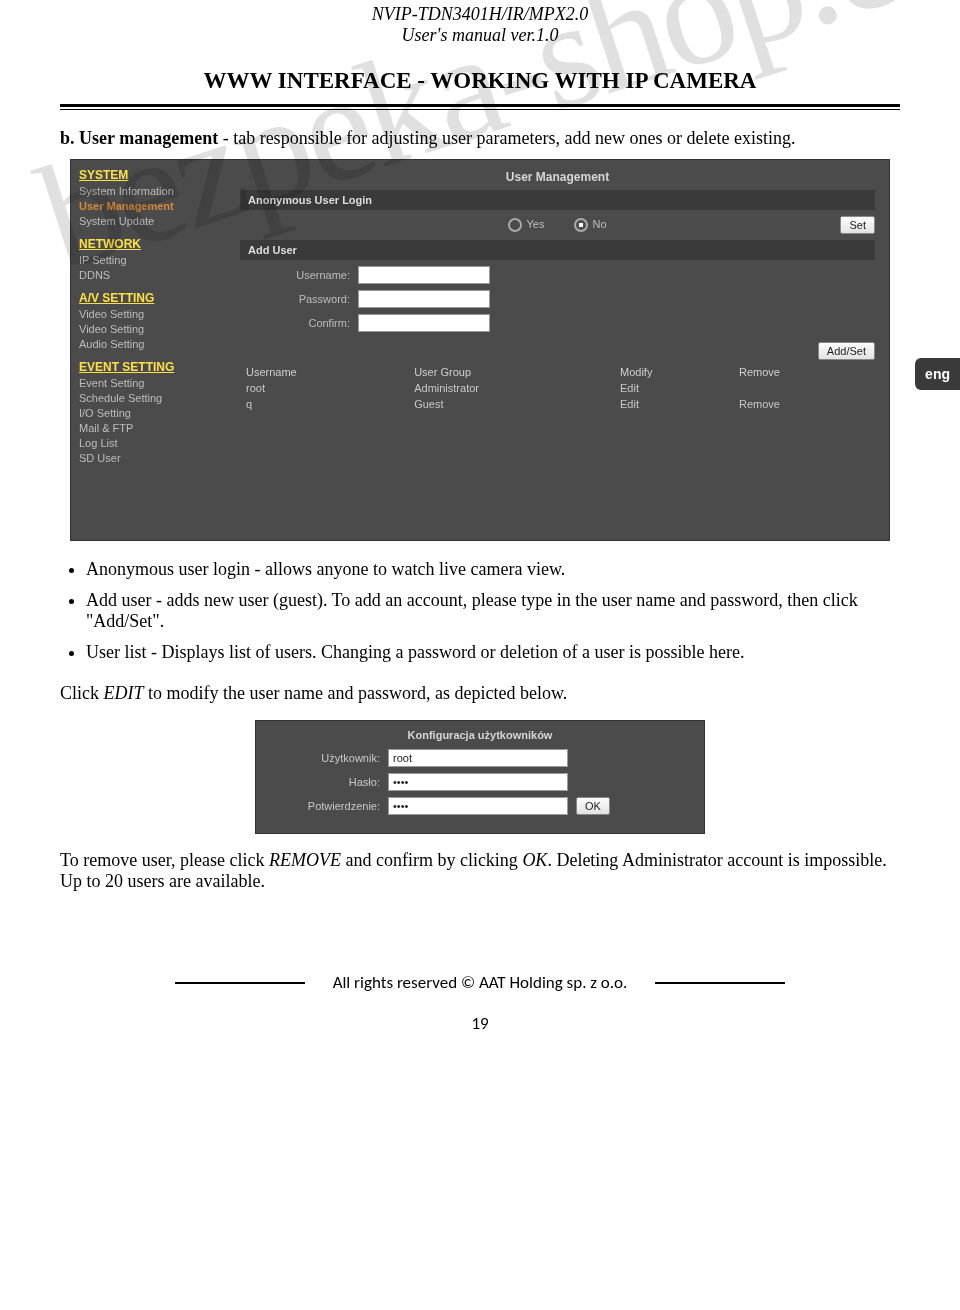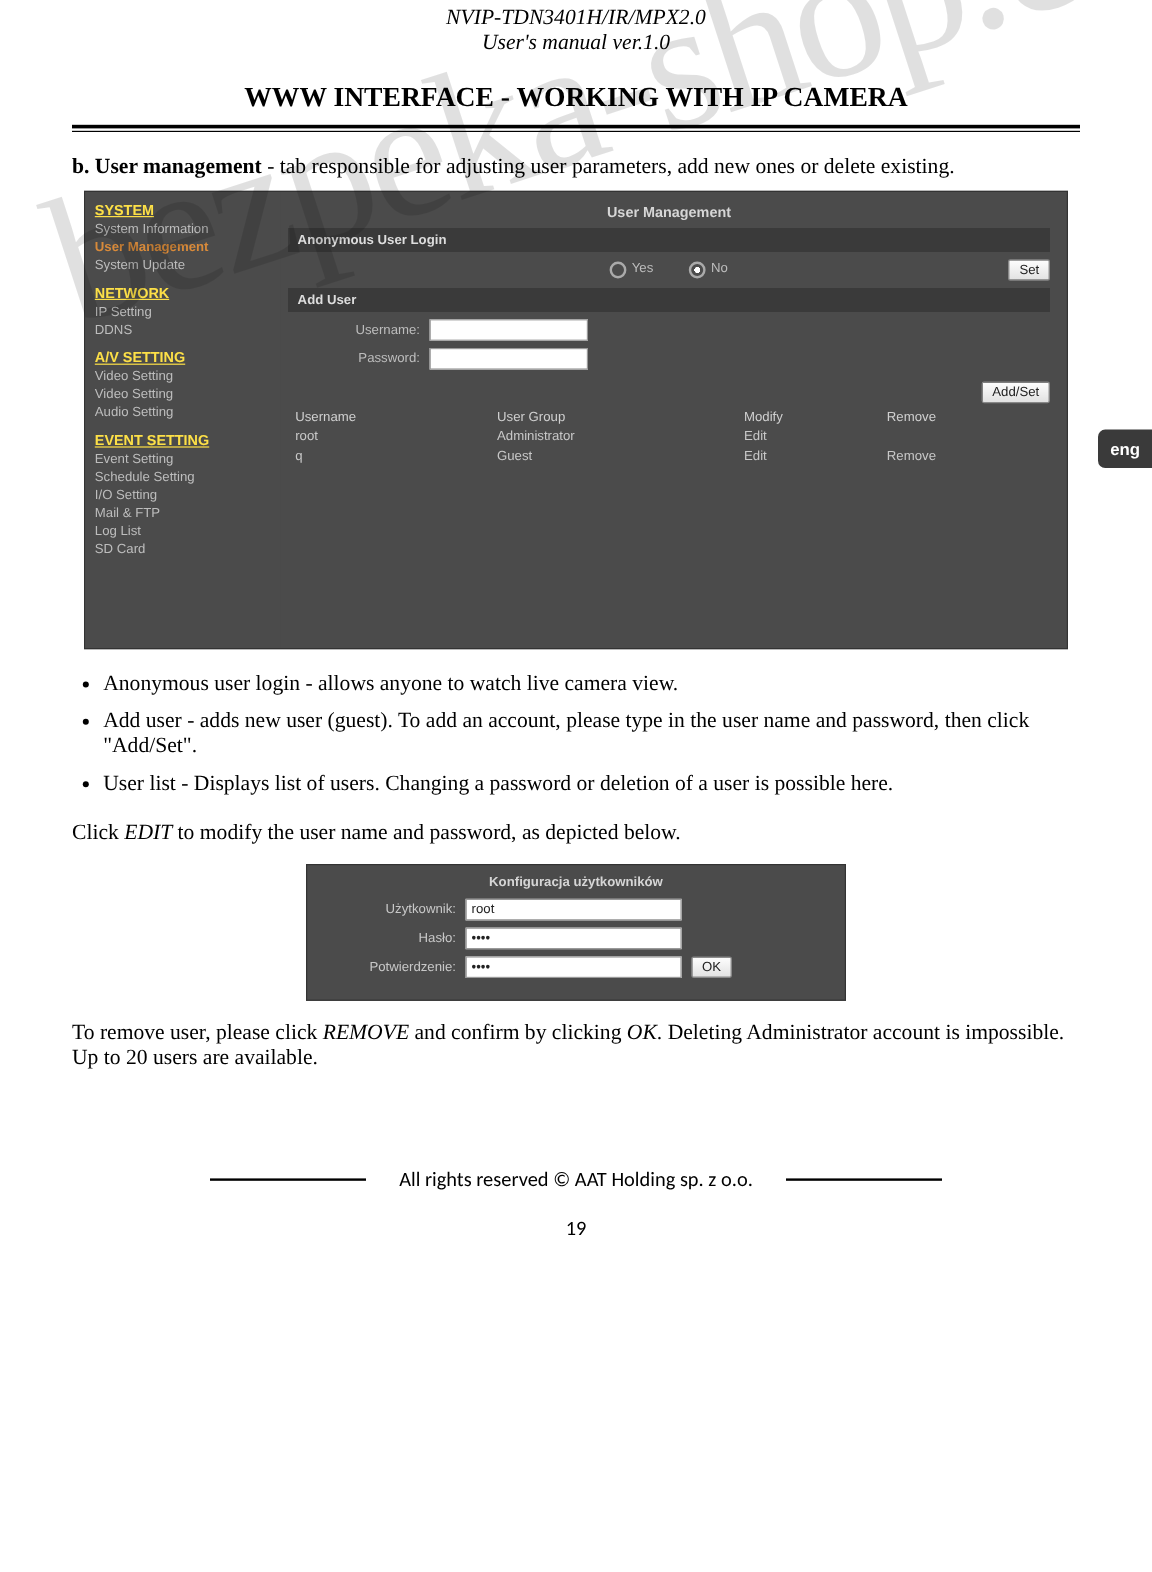--- a/index.html
+++ b/index.html
@@ -269,21 +269,21 @@
       <div class="ss-item">Video Setting</div>
       <div class="ss-item">Video Setting</div>
       <div class="ss-item">Audio Setting</div>
 
       <div class="ss-cat">EVENT SETTING</div>
       <div class="ss-item">Event Setting</div>
       <div class="ss-item">Schedule Setting</div>
       <div class="ss-item">I/O Setting</div>
       <div class="ss-item">Mail &amp; FTP</div>
       <div class="ss-item">Log List</div>
-      <div class="ss-item">SD Card</div>
+      <div class="ss-item">SD User</div>
     </div>
 
     <div class="ss-main">
       <div class="ss-panel-title">User Management</div>
       <div class="ss-bar">Anonymous User Login</div>
       <div class="ss-radio-row">
         <span class="ss-radio">
             <span class="dot"></span>
             <span>Yes</span>
           </span>
@@ -294,20 +294,24 @@
         <button class="ss-btn right">Set</button>
       </div>
 
       <div class="ss-bar">Add User</div>
       <div class="ss-row">
         <div class="ss-label">Username:</div>
         <div class="ss-input"></div>
       </div>
       <div class="ss-row">
         <div class="ss-label">Password:</div>
+        <div class="ss-input"></div>
+      </div>
+      <div class="ss-row">
+        <div class="ss-label">Confirm:</div>
         <div class="ss-input"></div>
       </div>
       <button class="ss-btn addset">Add/Set</button>
       <div style="clear:both"></div>
 
       <table class="ss-table">
         <tbody>
             <tr>
           <th>Username</th>
           <th>User Group</th>

